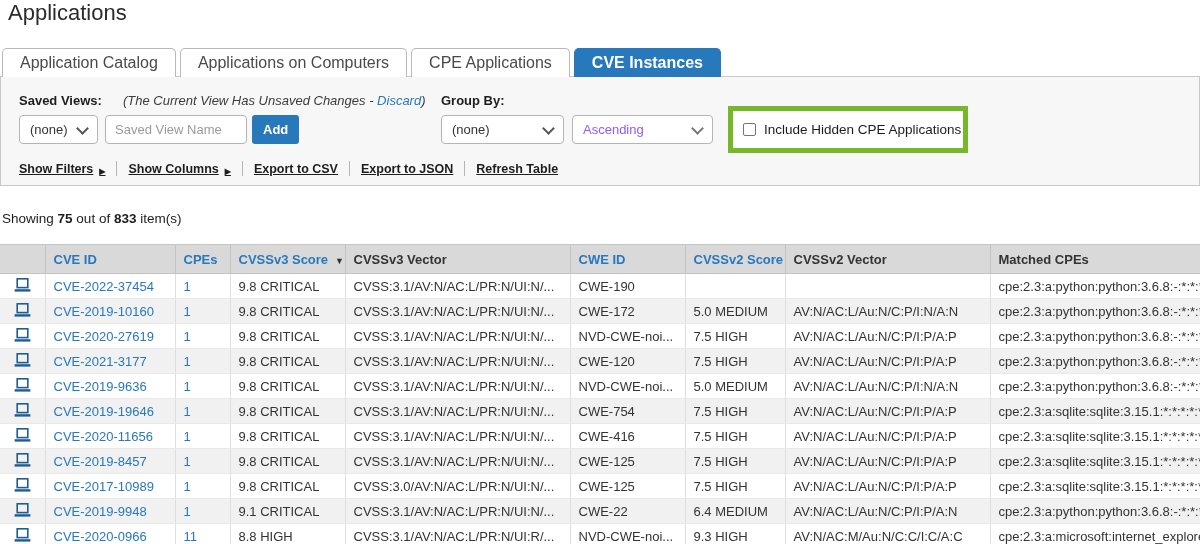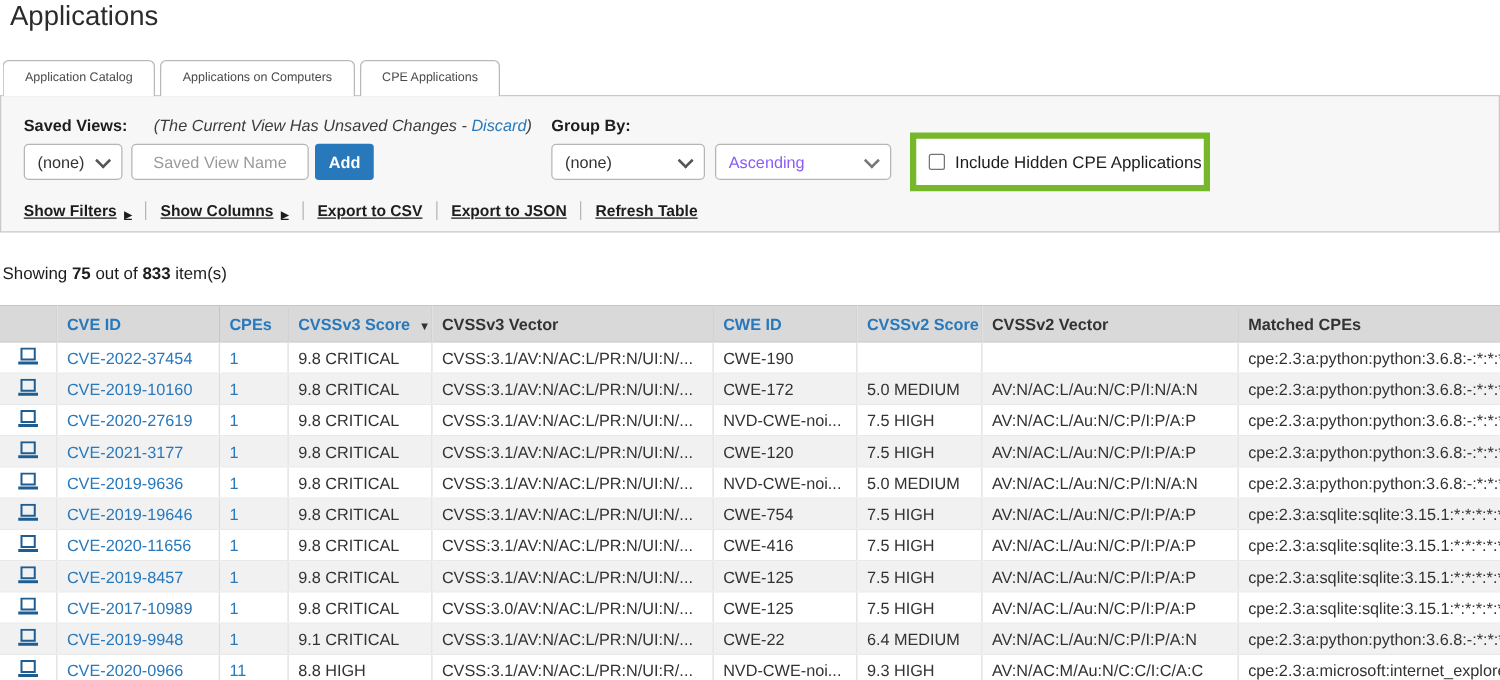--- a/index.html
+++ b/index.html
@@ -7,21 +7,21 @@
   .page {
     position:relative; width:1200px; height:544px; overflow:hidden;
     background:#fff; color:#222;
     font-family:"Liberation Sans", sans-serif;
   }
   .title { position:absolute; left:8px; top:0; font-size:22px; font-weight:400; color:#2b2b2b; }
 
   
   .tabs { position:absolute; left:2px; top:48px; display:flex; gap:4px; height:29px; z-index:2; }
   .tab {
-    padding:0 17px; line-height:27px; font-size:10px; color:#4a4a4a;
+    padding:0 17px; line-height:27px; font-size:16px; color:#4a4a4a;
     background:#fff; border:1px solid #b9b9b9; border-bottom:none;
     border-radius:5px 5px 0 0; cursor:default; white-space:nowrap;
   }
   .tab.active { background:var(--accent,#2878bc); border-color:var(--accent,#2878bc); color:#fff; font-weight:bold; }
 
   
   .panel {
     position:absolute; left:0; top:76px; width:1200px; height:110px;
     background:#f7f7f7; border:1px solid #c9c9c9;
   }
@@ -36,21 +36,20 @@
   .select::after {
     content:""; position:absolute; right:10px; top:8px; width:7px; height:7px;
     border-right:2px solid #555; border-bottom:2px solid #555; transform:rotate(45deg);
   }
   .select.dim { color:#8b5cf6; }
   .select.dim::after { border-color:#777; }
   .txt-input {
     position:absolute; height:29px; background:#fff; border:1px solid #b5b5b5;
     border-radius:4px; font-size:13px; padding:0 9px; color:#333;
     font-family:"Liberation Sans", sans-serif;
-    text-align:center;
   }
   .txt-input::placeholder { color:#9a9a9a; }
   .add-btn {
     position:absolute; height:29px; background:var(--accent,#2878bc); color:#fff;
     border:none; border-radius:3px; font-size:13px; font-weight:bold; padding:0 11px;
     cursor:pointer; font-family:"Liberation Sans", sans-serif;
   }
   .highlight-box {
     position:absolute; left:727px; top:29px; width:240px; height:47px;
     border:5px solid var(--green,#76b82a); background:#fff;
@@ -101,20 +100,21 @@
 <body>
 
 <div class="page" style="--accent: #2878bc; --green: #76b82a; --hdr: #d9d9d9;">
 
   <h1 class="title">Applications</h1>
 
   <div class="tabs">
     <div class="tab">Application Catalog</div>
     <div class="tab">Applications on Computers</div>
     <div class="tab">CPE Applications</div>
+    <div class="tab active">CVE Instances</div>
   </div>
 
   <div class="panel">
     <span class="lbl" style="left:18px; top:16px;">Saved Views:</span>
     <span class="note"><span>(The Current View Has Unsaved Changes - </span><span class="discard">Discard</span><span>)</span></span>
 
     <div class="select" style="left:18px; top:38px; width:79px;">(none)</div>
     <input class="txt-input" style="left: 104px; top: 38px; width: 142px;" type="text" placeholder="Saved View Name">
     <button class="add-btn" style="left:251px; top:38px;">Add</button>
 

